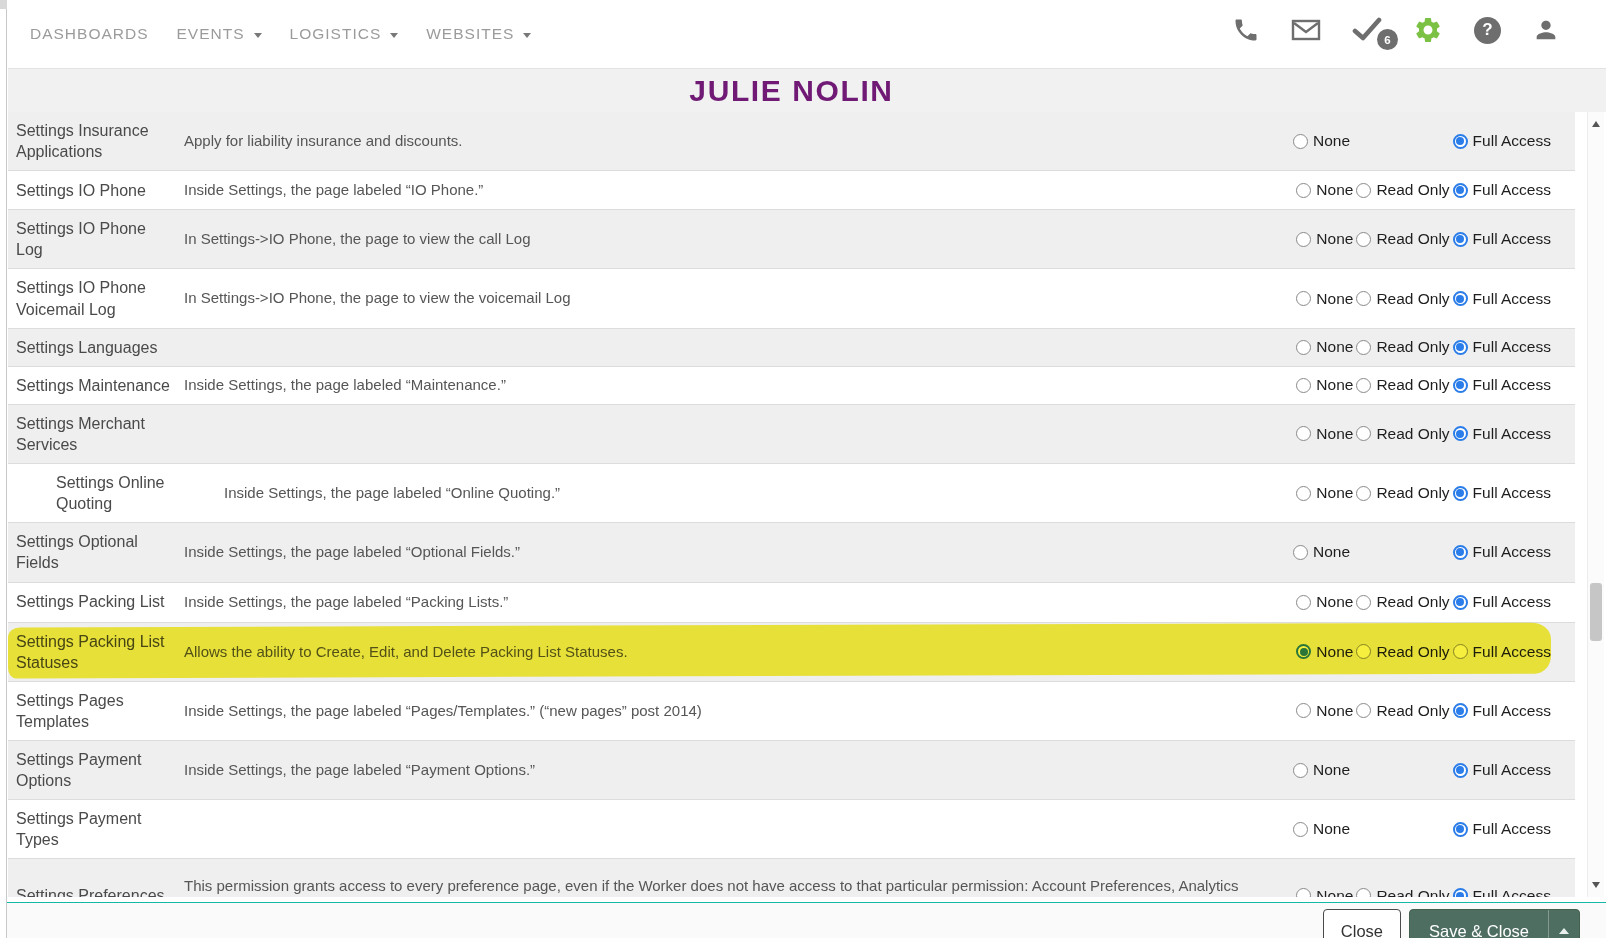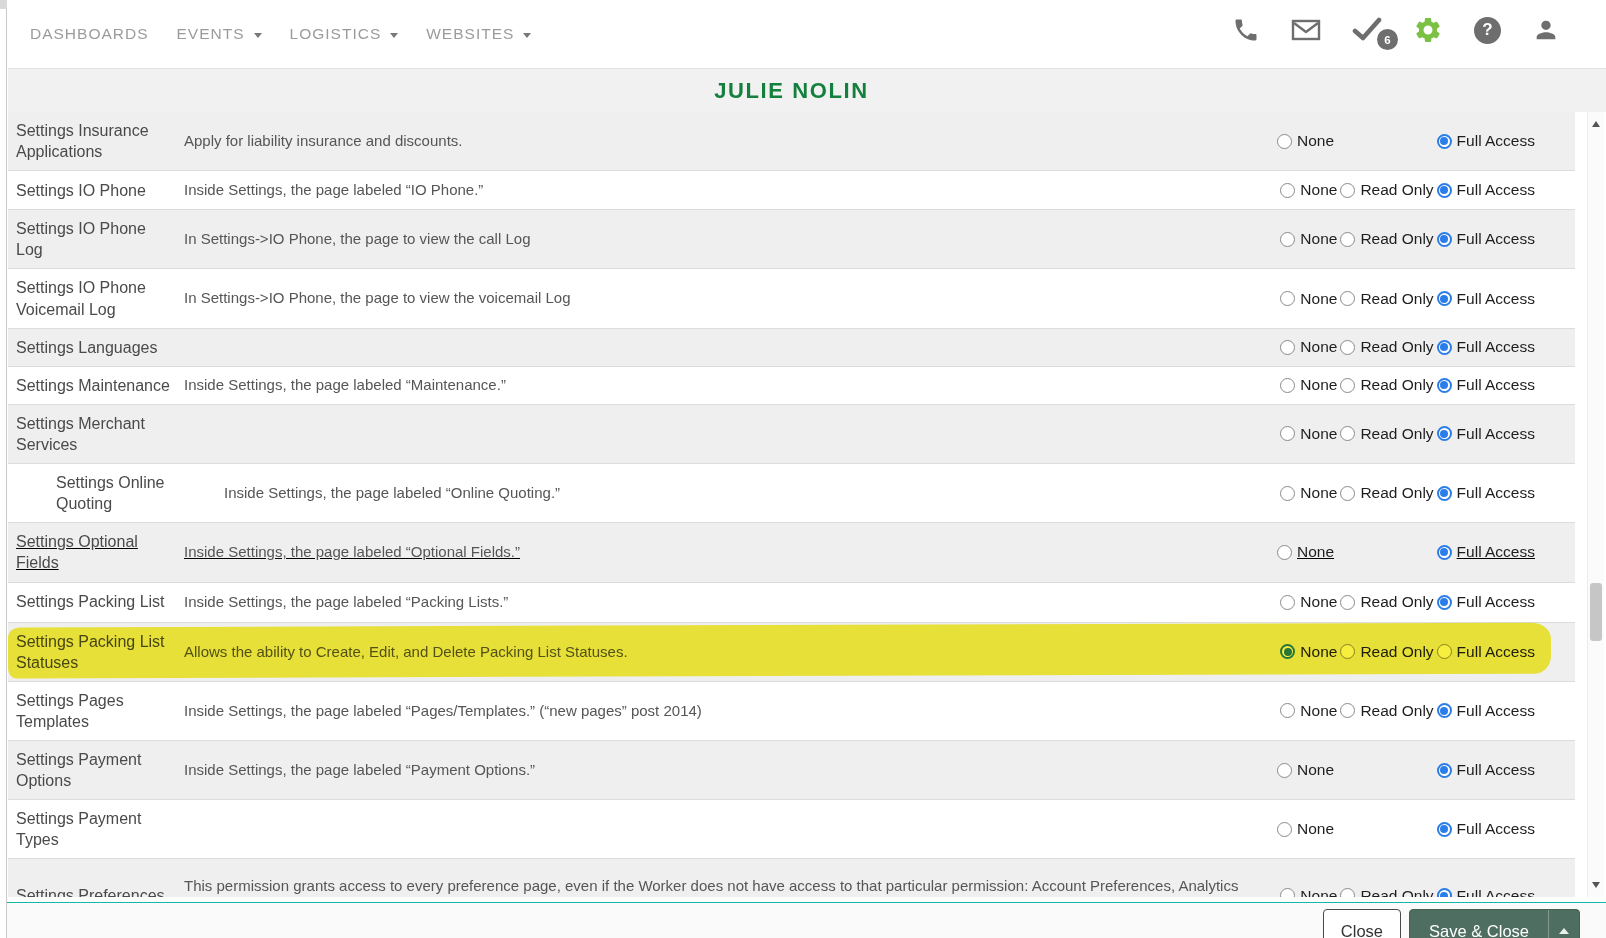--- a/index.html
+++ b/index.html
@@ -40,31 +40,31 @@
     width:27px; height:27px; border-radius:50%; background:#6e6e6e; color:#fff;
     font-size:17px; font-weight:bold; display:flex; align-items:center; justify-content:center;
   }
 
   
   .title-band {
     position:absolute; top:68px; left:8px; right:0; height:44px;
     background:#f1f1f1; border-top:1px solid #e3e3e3;
     display:flex; align-items:center; justify-content:center; padding-right:31px;
   }
-  .page-title { font-size:22px; font-weight:bold; color:#15803d; letter-spacing:1.6px; }
+  .page-title { font-size:30px; font-weight:bold; color:#701a75; letter-spacing:1.6px; }
 
   
   .table-wrap { position:absolute; top:112px; left:8px; width:1567px; height:785px; overflow:hidden; background:#fff; }
   .perm-row { position:relative; display:flex; align-items:center; border-bottom:1px solid #dcdcdc; }
   .perm-row.shade { background:#efefef; }
   .perm-row.plain { background:#ffffff; }
   .col-name { width:168px; padding:8px 6px 8px 8px; font-size:16px; color:#4a4a4a; line-height:1.32; flex-shrink:0; }
   .col-desc { flex:1; padding:8px 18px 8px 8px; font-size:15px; color:#565656; line-height:1.35; }
   .col-access {
-    width:258px; margin-right:40px; flex-shrink:0;
+    width:258px; margin-right:24px; flex-shrink:0;
     display:flex; justify-content:flex-end; align-items:flex-end; gap:3px; white-space:nowrap;
   }
   .col-access.spread { justify-content:space-between; }
   .radio-item { display:inline-flex; align-items:center; gap:5px; font-size:15.5px; color:#1e1e1e; cursor:pointer; }
   .radio {
     width:15px; height:15px; border-radius:50%;
     border:1.5px solid #8a8a8a; background:#fff; flex-shrink:0; position:relative;
   }
   .radio.selected { border:2px solid #2b7de9; }
   .radio.selected::after { content:""; position:absolute; inset:1.5px; border-radius:50%; background:#2b7de9; }
@@ -311,21 +311,21 @@
         <span class="radio-item">
           <span class="radio"></span>
           <span>Read Only</span>
         </span>
         <span class="radio-item">
           <span class="radio selected"></span>
           <span>Full Access</span>
         </span>
       </div>
   </div>
-    <div class="perm-row shade" style="min-height: 57px; text-decoration: underline;">
+    <div class="perm-row shade" style="min-height: 57px;">
     <div class="col-name">Settings Optional Fields</div>
     <div class="col-desc">Inside Settings, the page labeled “Optional Fields.”</div>
     <div class="col-access spread">
         <span class="radio-item">
           <span class="radio"></span>
           <span>None</span>
         </span>
         <span class="radio-item">
           <span class="radio selected"></span>
           <span>Full Access</span>

